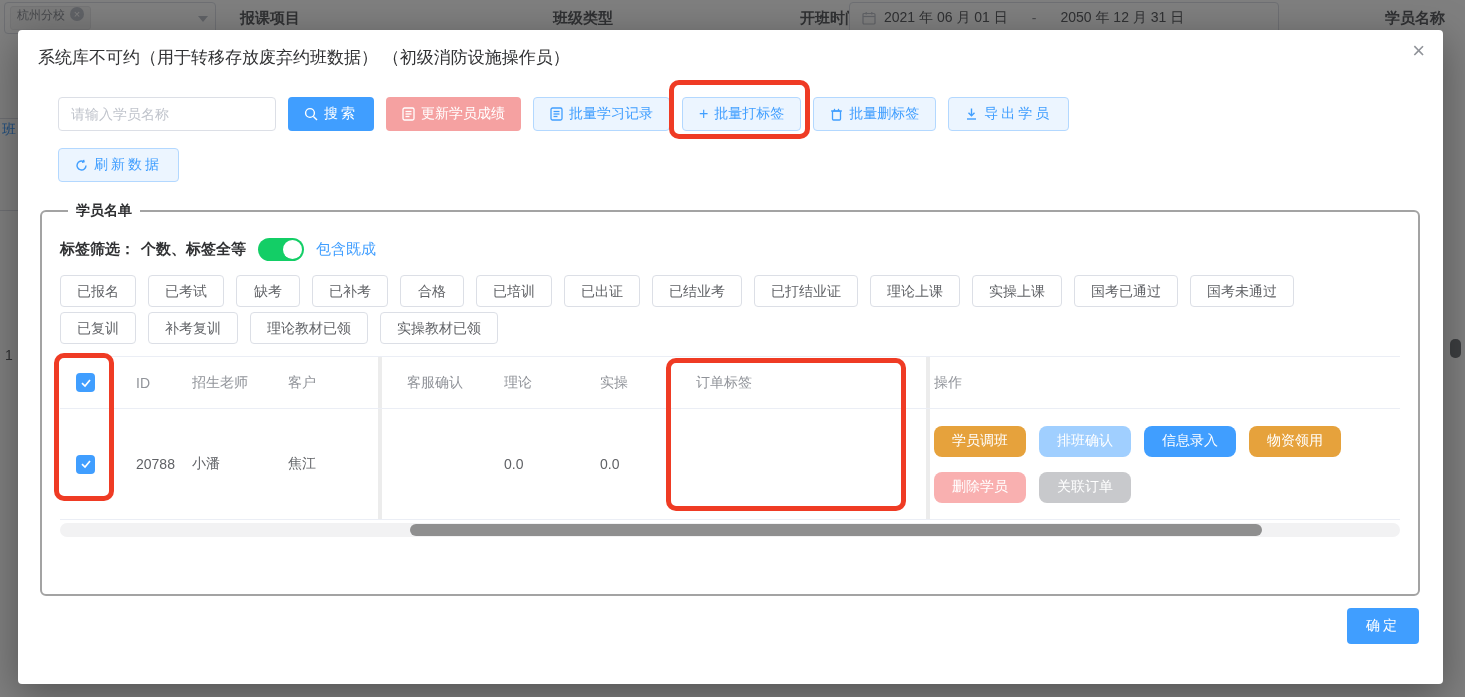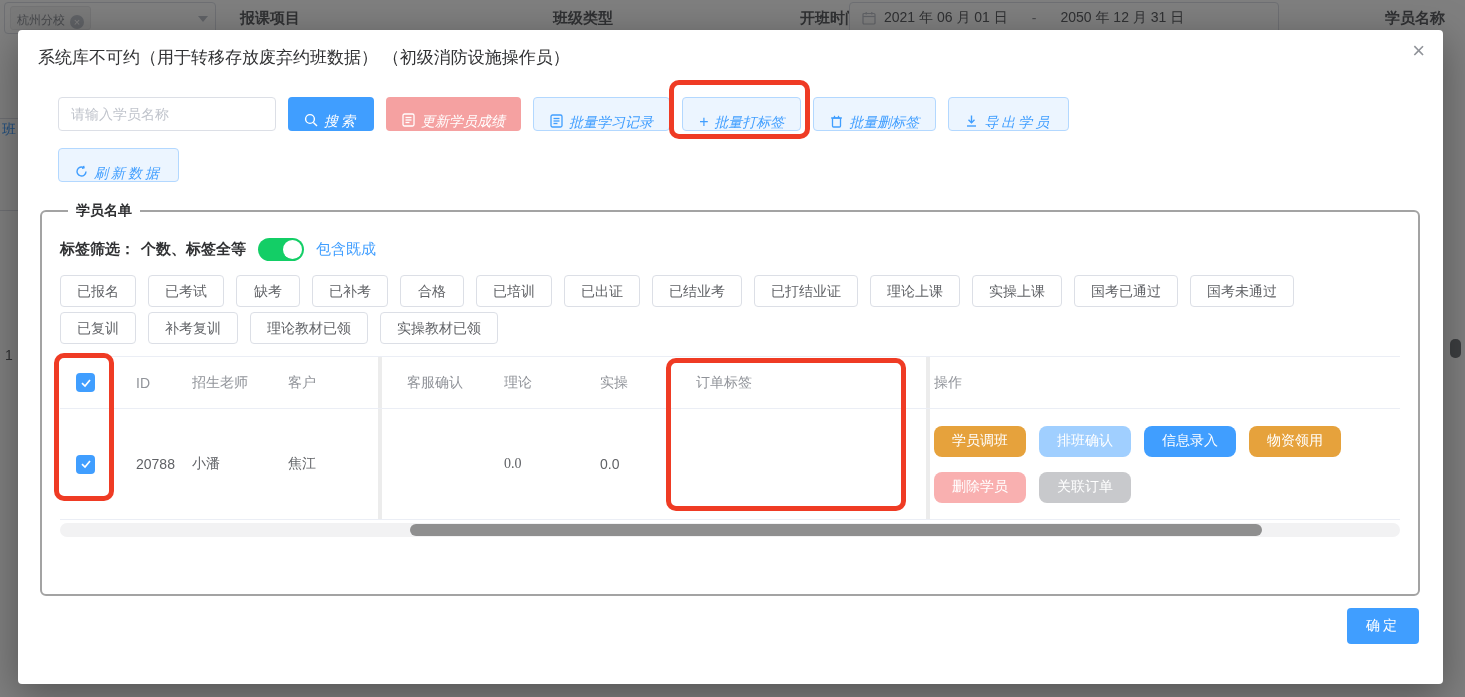--- a/index.html
+++ b/index.html
@@ -6,40 +6,40 @@
   html,body { width:1465px; height:697px; overflow:hidden; }
   body { font-family:"Liberation Sans","DejaVu Sans",sans-serif; font-size:14px; color:#303133; background:#fff; }
   .stage { position:relative; width:1465px; height:697px; overflow:hidden; background:#fff; }
 
   
   .bg-page { position:absolute; inset:0; background:#fff; }
   .bg-abs { position:absolute; white-space:nowrap; }
   .bg-label { font-weight:700; color:#606266; font-size:15px; }
   .bg-select { border:1px solid #dcdfe6; border-radius:4px; height:32px; background:#fff; display:flex; align-items:center; padding:0 24px 0 5px; position:relative; }
   .bg-select .caret { position:absolute; right:7px; top:13px; width:0; height:0; border-left:5px solid transparent; border-right:5px solid transparent; border-top:6px solid #c0c4cc; }
-  .bg-tag { background:#f4f4f5; border:1px solid #e9e9eb; color:#909399; border-radius:3px; font-size:12px; height:24px; display:inline-flex; align-items:flex-end; padding:0 6px; gap:5px; }
+  .bg-tag { background:#f4f4f5; border:1px solid #e9e9eb; color:#909399; border-radius:3px; font-size:12px; height:24px; display:inline-flex; align-items:flex-start; padding:0 6px; gap:5px; }
   .bg-tag .tclose { width:14px; height:14px; border-radius:50%; background:#c0c4cc; color:#fff; font-size:11px; line-height:14px; text-align:center; display:inline-block; }
   .bg-minitag { background:#f4f4f5; border:1px solid #e9e9eb; color:#909399; border-radius:3px; font-size:12px; height:24px; display:inline-flex; align-items:center; padding:0 7px; }
   .bg-datebox { border:1px solid #dcdfe6; border-radius:4px; height:32px; background:#fff; display:flex; align-items:center; gap:8px; padding:0 12px; color:#606266; font-size:14px; }
   .bg-line { position:absolute; height:1px; background:#dcdfe6; }
   .pg-scroll-thumb { position:absolute; left:1450px; top:339px; width:11px; height:19px; border-radius:5px; background:#787c80; }
 
   
   .overlay { position:absolute; inset:0; background:rgba(0,0,0,0.5); }
 
   
   .modal { position:absolute; left:18px; top:30px; width:1425px; height:654px; background:#fff; border-radius:4px; box-shadow:0 10px 40px rgba(0,0,0,0.35); }
   .modal-title { position:absolute; left:20px; top:16px; font-size:17px; color:#303133; }
   .modal-close { position:absolute; right:18px; top:10px; font-size:22px; color:#909399; line-height:1; cursor:pointer; }
 
   .toolbar { position:absolute; left:40px; top:67px; display:flex; gap:12px; align-items:center; }
   .toolbar2 { position:absolute; left:40px; top:118px; }
   .inp { width:218px; height:34px; border:1px solid #dcdfe6; border-radius:4px; padding:12px 12px; font-size:14px; color:#606266; font-family:inherit; }
   .inp::placeholder { color:#c0c4cc; }
-  .btn { height:34px; border:none; border-radius:4px; padding:16px 16px; font-size:14px; font-family:inherit; display:inline-flex; gap:6px; cursor:pointer; white-space:nowrap;font-style:italic; }
+  .btn { height:34px; border:none; border-radius:4px; padding:16px 16px; font-size:14px; font-family:inherit; display:inline-flex; align-items:center; gap:6px; cursor:pointer; white-space:nowrap; }
   .btn svg { flex:0 0 auto; }
   .btn-primary { background:#409eff; color:#fff; letter-spacing:3px; }
   .btn-pink { background:#f5a1a1; color:#fff; }
   .btn-plain { background:#ecf5ff; border:1px solid #b3d8ff; color:#409eff; }
   .btn-plain.spaced { letter-spacing:3px; }
   .plus-glyph { font-size:16px; line-height:1; }
 
   .anno-wrap { position:relative; display:inline-block; }
   .red-box { position:absolute; border:5px solid #ef3b24; border-radius:10px; pointer-events:none; z-index:6; }
   .red-box.around-btn { left:-13px; right:-9px; top:-17px; bottom:-8px; }
@@ -58,21 +58,21 @@
   
   .tablewrap { position:relative; margin-top:12px; }
   .t-head { display:flex; align-items:center; height:53px; border-top:1px solid #ebeef5; border-bottom:1px solid #ebeef5; color:#909399; font-size:14px; }
   .t-row { display:flex; align-items:center; height:111px; border-bottom:1px solid #ebeef5; color:#606266; font-size:14px; }
   .c-check { width:76px; display:flex; justify-content:flex-start; padding-left:16px; }
   .c-id { width:56px; }
   .c-teacher { width:96px; }
   .c-customer { width:90px; }
   .c-split { width:4px; align-self:stretch; background:#ececec; }
   .c-confirm { width:122px; padding-left:25px; }
-  .c-theory { width:96px;font-family:Liberation Serif, serif; }
+  .c-theory { width:96px; }
   .c-practice { width:96px; }
   .c-tags { width:230px; }
   .c-actions { flex:1; padding-left:4px; }
   .id-text { width:42px; word-break:break-all; line-height:26px; }
   .cb { width:19px; height:19px; border-radius:4px; background:#409eff; display:flex; align-items:center; justify-content:center; cursor:pointer; }
   .actions { display:flex; flex-wrap:wrap; gap:15px 13px; width:440px; }
   .abtn { height:31px; border:none; border-radius:8px; padding:0 18px; color:#fff; font-size:14px; font-family:inherit; cursor:pointer; white-space:nowrap; }
   .hscroll { position:relative; margin-top:3px; height:14px; border-radius:7px; background:#f2f2f3; }
   .hscroll .thumb { position:absolute; left:350px; top:1px; width:852px; height:12px; border-radius:6px; background:#8f8f8f; cursor:pointer; }
 

